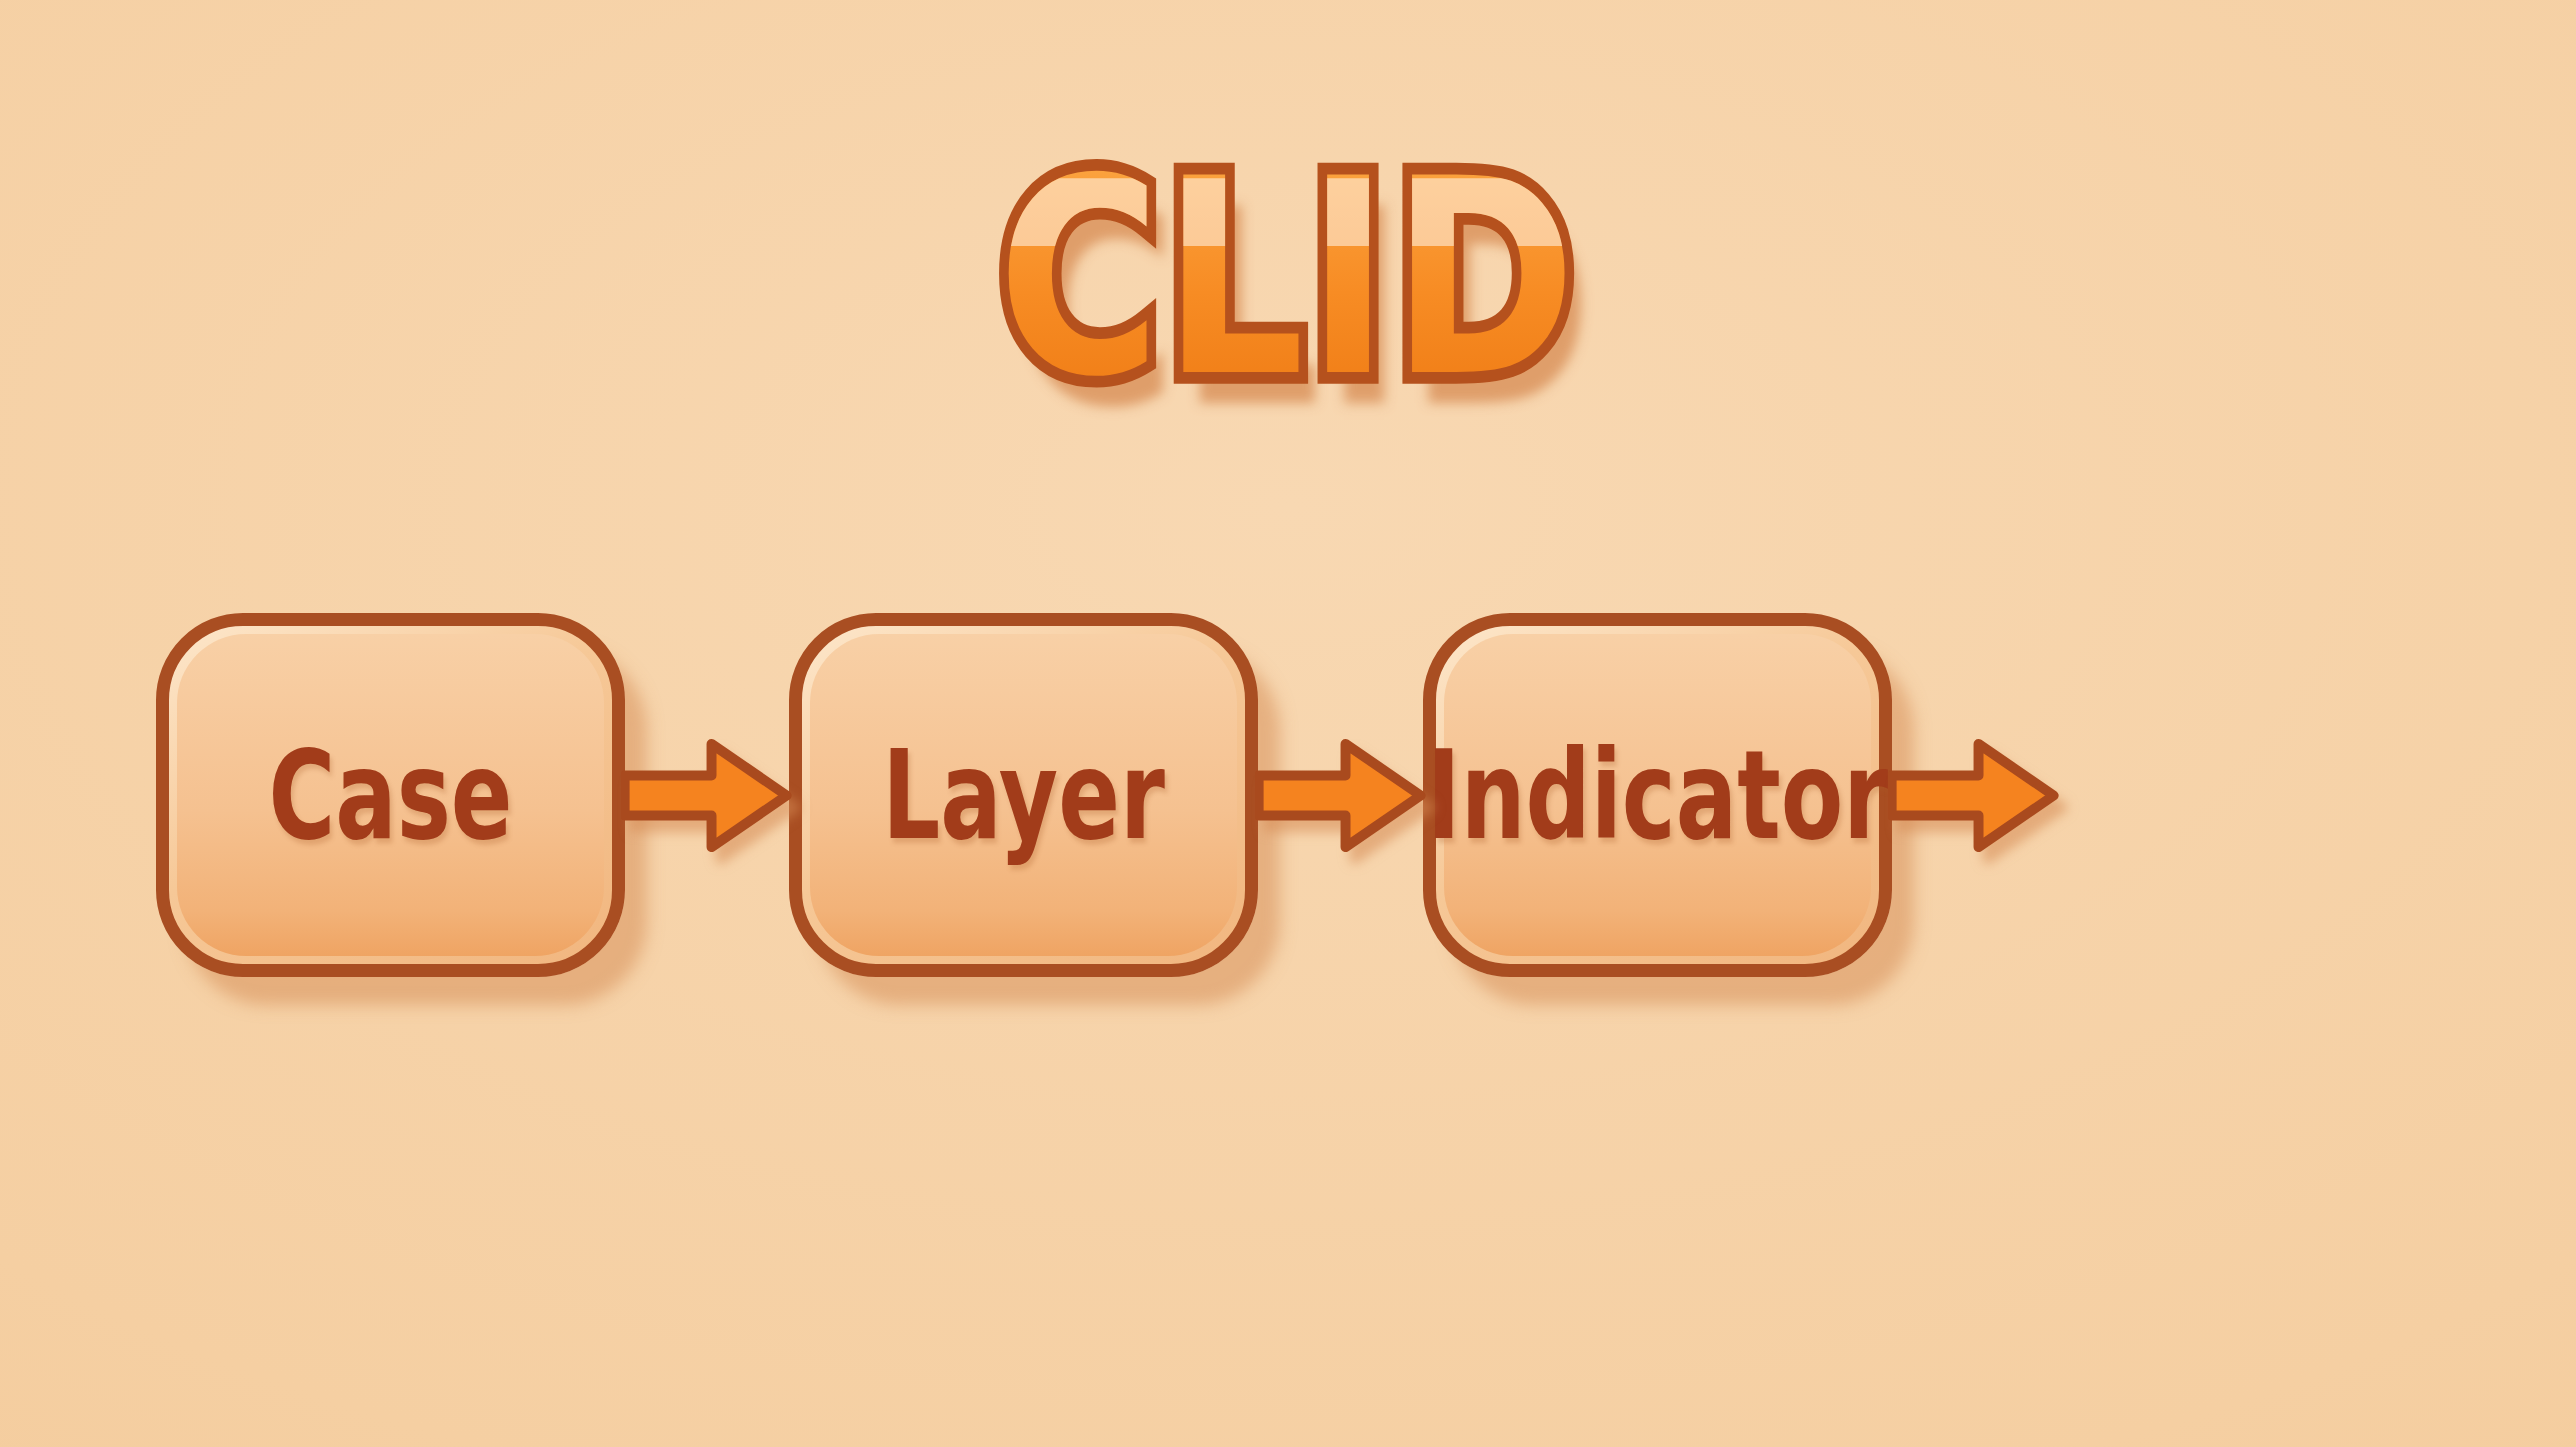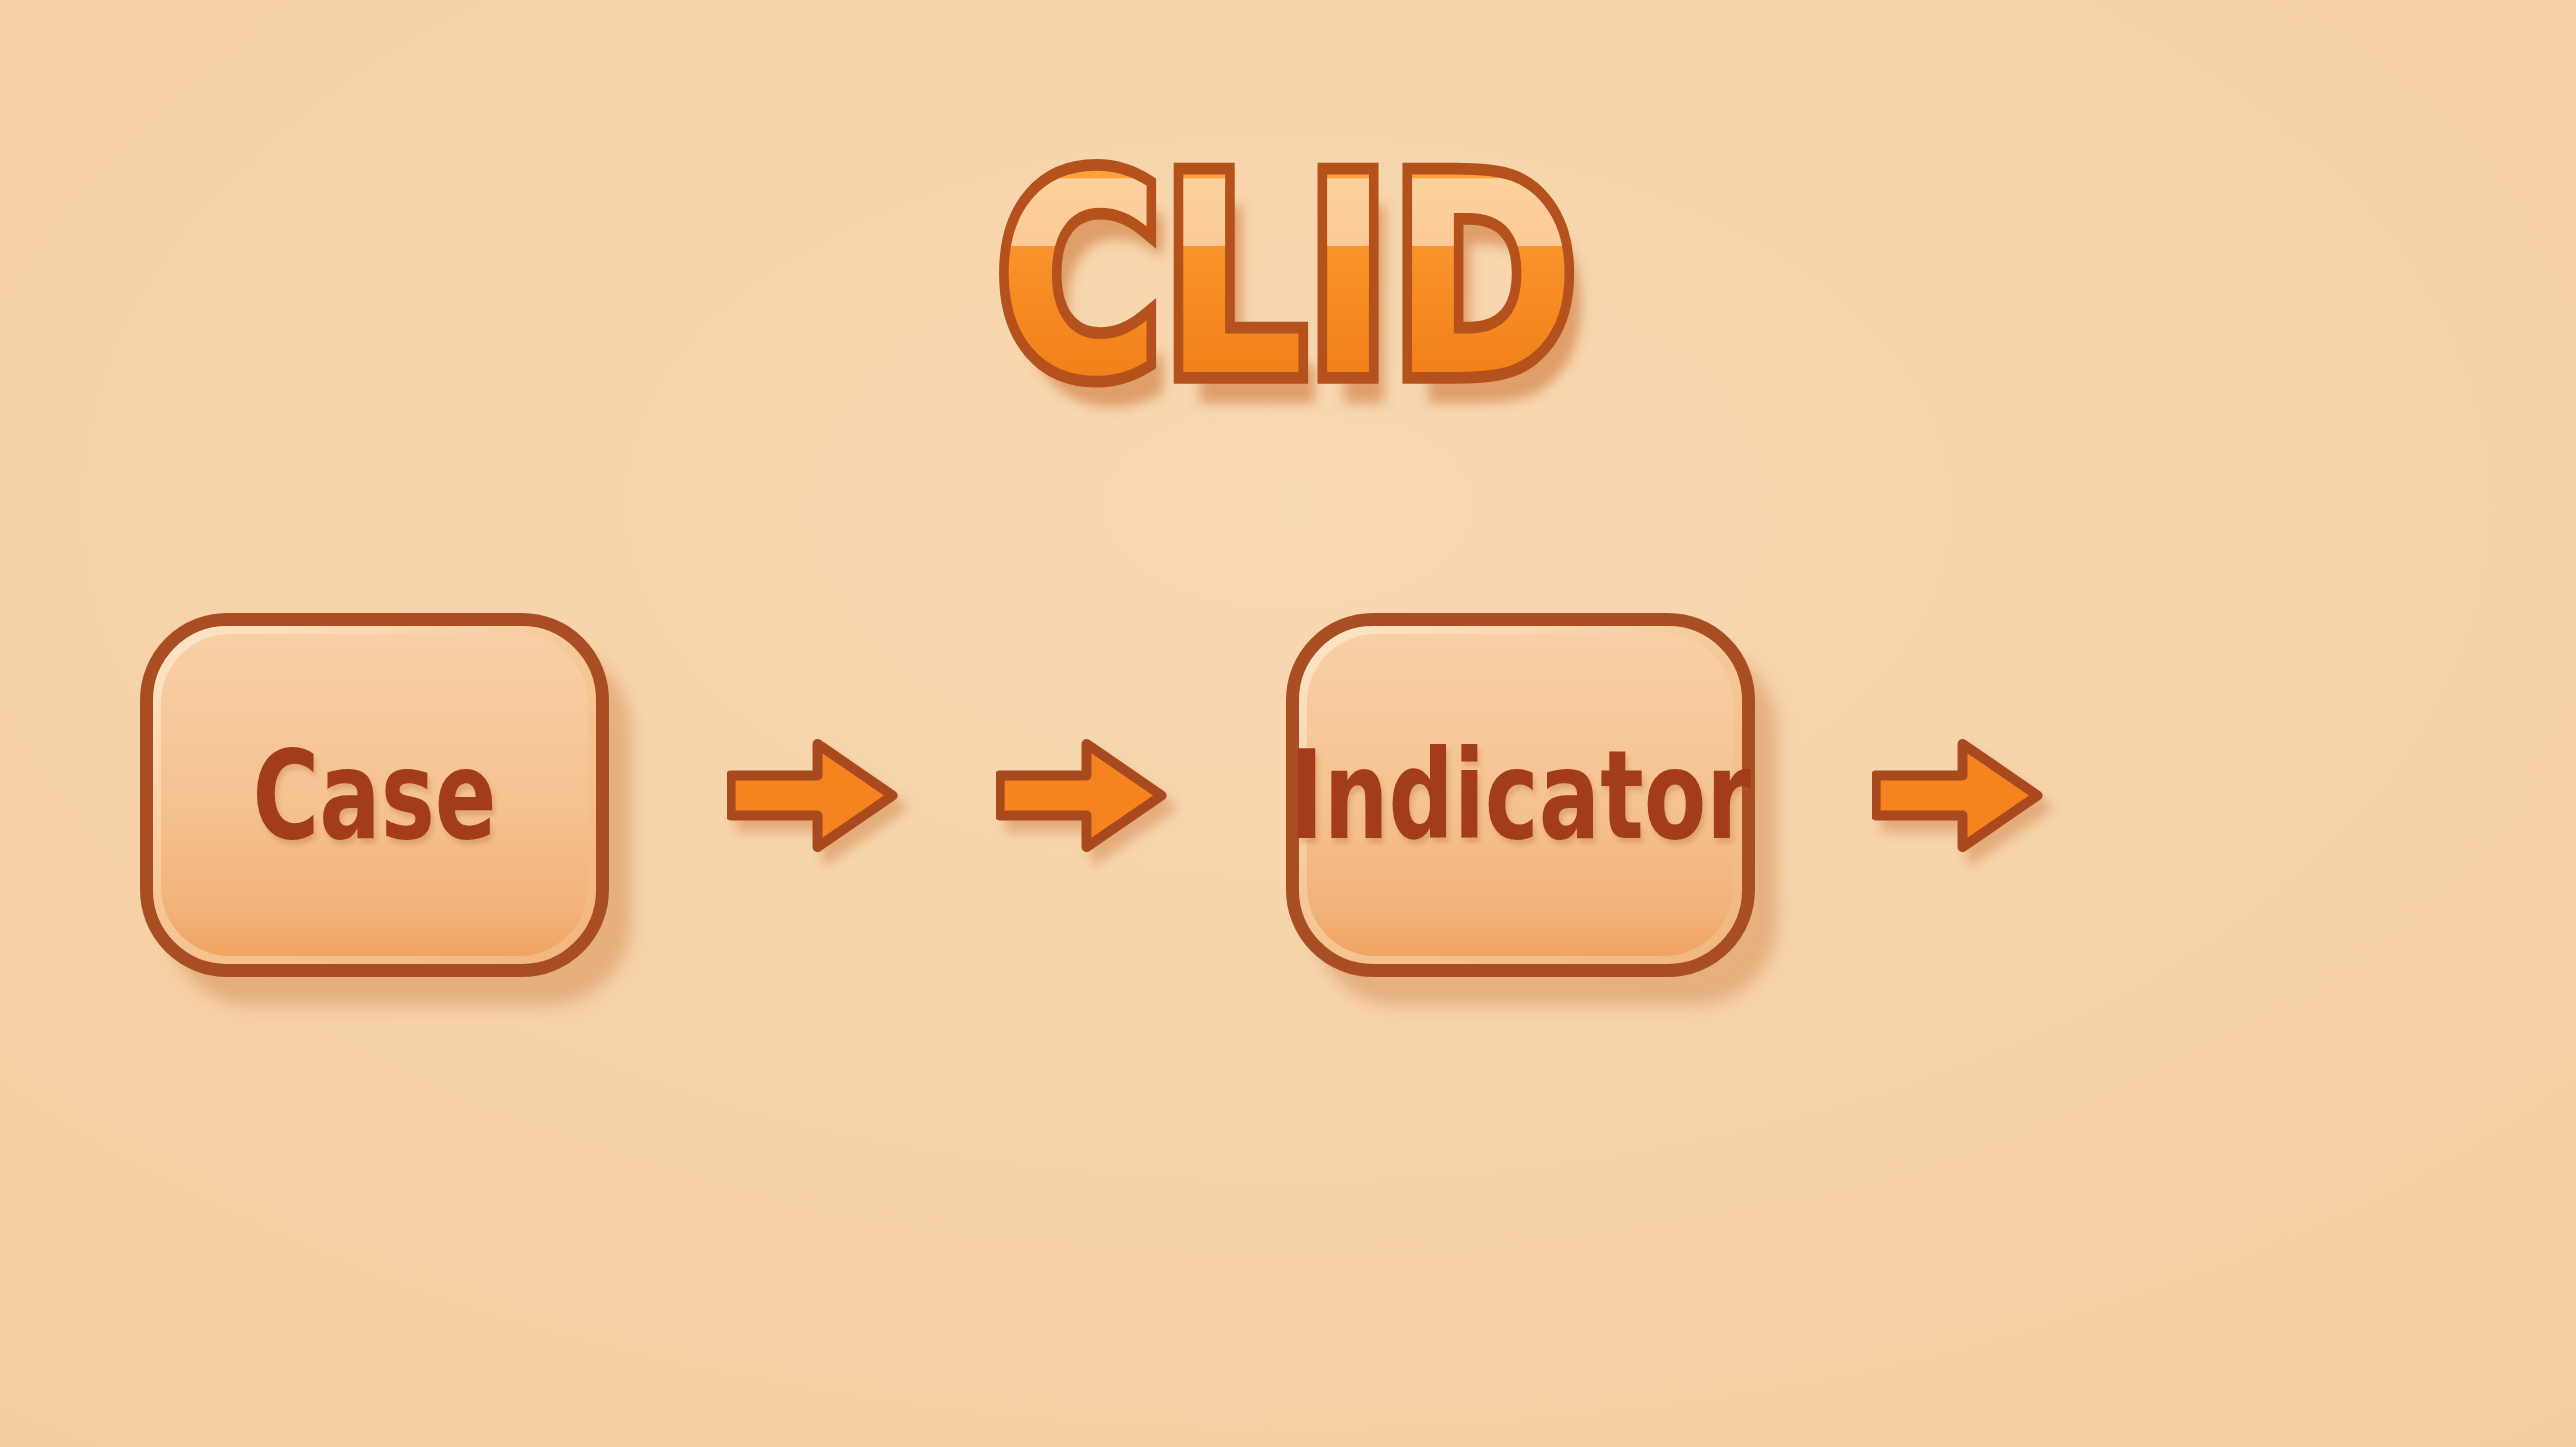--- a/index.html
+++ b/index.html
@@ -53,21 +53,21 @@
   }
   .t-gloss {
     color: rgba(255, 255, 255, 0.50);
     clip-path: inset(13% 2% 62% 2% round 54px);
   }
 
   
   .flow {
     position: absolute;
     top: 613px;
-    left: 140px;
+    left: 156px;
     width: 1884px;
     height: 364px;
     display: flex;
     align-items: center;
     justify-content: space-between;
   }
   .node {
     position: relative;
     flex: 0 0 auto;
     width: 469px;
@@ -130,20 +130,24 @@
 
     <div class="node">
       <div class="node-fill"></div>
       <div class="node-label">Case</div>
     </div>
 
     <svg class="arrow" viewBox="0 0 190 160" aria-hidden="true">
       <path d="M4 58 H100 V23 L183 80 L100 137 V102 H4 Z"></path>
     </svg>
 
+    <div class="node">
+      <div class="node-fill"></div>
+      <div class="node-label">Layer</div>
+    </div>
 
     <svg class="arrow" viewBox="0 0 190 160" aria-hidden="true">
       <path d="M4 58 H100 V23 L183 80 L100 137 V102 H4 Z"></path>
     </svg>
 
     <div class="node">
       <div class="node-fill"></div>
       <div class="node-label">Indicator</div>
     </div>
 

